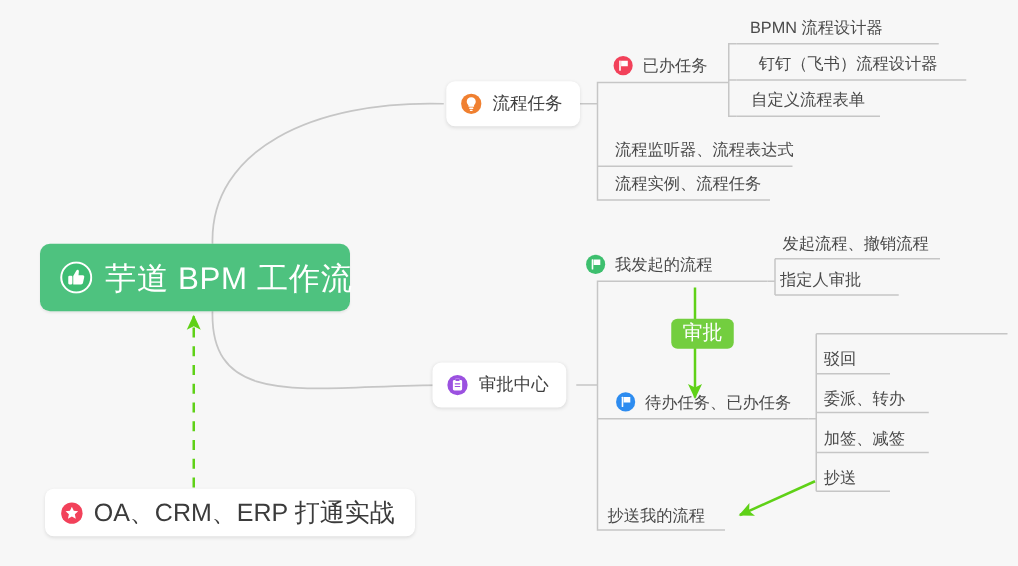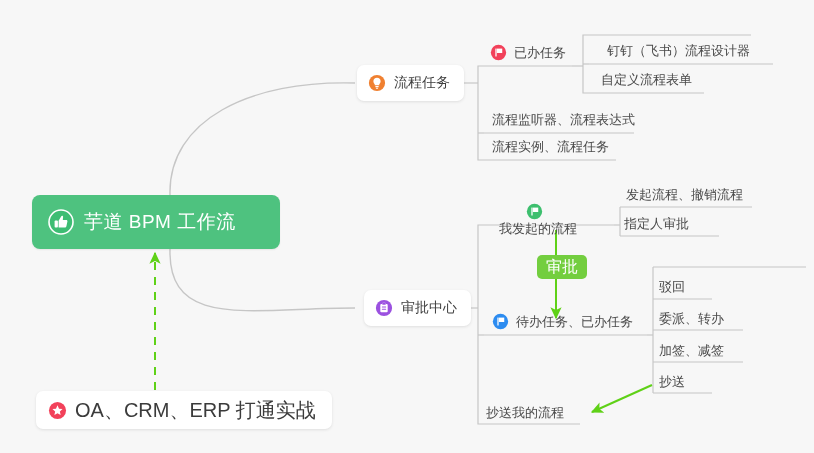--- a/index.html
+++ b/index.html
@@ -41,21 +41,21 @@
     background: #4ec27f;
     border-radius: 8px;
     box-sizing: border-box;
     display: flex;
     align-items: center;
     padding-left: 16px;
     box-shadow: 0 1px 2px rgba(0,0,0,0.07);
   }
   .root-label {
     color: #ffffff;
-    font-size: 19px;
+    font-size: 25px;
     letter-spacing: 0.5px;
     margin-left: 10px;
     white-space: nowrap;
   }
 
   
   .card {
     position: absolute;
     background: #ffffff;
     border-radius: 7px;
@@ -229,50 +229,53 @@
     <span class="ico">
       <svg width="17" height="17" viewBox="0 0 20 20" xmlns="http://www.w3.org/2000/svg">
         <circle cx="10" cy="10" r="9" fill="#f2415a"></circle>
         <rect x="6.3" y="5.2" width="1.5" height="9.6" rx="0.5" fill="#ffffff"></rect>
         <path d="M8.1 5.4 L14.4 5.4 L14.4 10.6 L8.1 10.6 Z" fill="#ffffff"></path>
       </svg>
     </span>
     <span class="t-text">已办任务</span>
   </div>
 
+  <div class="topic" style="left:600px; top:13px;">
+    <span class="t-text">BPMN 流程设计器</span>
+  </div>
   <div class="topic" style="left:607px; top:42px;">
     <span class="t-text">钉钉（飞书）流程设计器</span>
   </div>
   <div class="topic" style="left:601px; top:71px;">
     <span class="t-text">自定义流程表单</span>
   </div>
 
   <div class="topic" style="left:492px; top:111px;">
     <span class="t-text">流程监听器、流程表达式</span>
   </div>
 
   <div class="topic" style="left:492px; top:138px;">
     <span class="t-text">流程实例、流程任务</span>
   </div>
 
-  <div class="card" style="left:364px; top:290px;">
+  <div class="card" style="left:346px; top:290px;">
     <span class="ico">
       <svg width="18" height="18" viewBox="0 0 20 20" xmlns="http://www.w3.org/2000/svg">
         <circle cx="10" cy="10" r="9" fill="#9b51e0"></circle>
         <rect x="5.9" y="5.6" width="8.2" height="9.2" rx="1.2" fill="#ffffff"></rect>
         <rect x="8.1" y="4.2" width="3.8" height="2.3" rx="0.7" fill="#ffffff"></rect>
         <rect x="8.1" y="4.2" width="3.8" height="2.3" rx="0.7" fill="#9b51e0"></rect>
         <rect x="7.5" y="8.4" width="5" height="1.05" rx="0.5" fill="#9b51e0"></rect>
         <rect x="7.5" y="10.8" width="5" height="1.05" rx="0.5" fill="#9b51e0"></rect>
       </svg>
     </span>
     <span class="card-label">审批中心</span>
   </div>
 
-  <div class="topic with-icon" style="left:492px; top:203px;flex-direction:column;">
+  <div class="topic with-icon" style="left:468px; top:203px;">
     <span class="ico">
       <svg width="17" height="17" viewBox="0 0 20 20" xmlns="http://www.w3.org/2000/svg">
         <circle cx="10" cy="10" r="9" fill="#3dbf6e"></circle>
         <rect x="6.3" y="5.2" width="1.5" height="9.6" rx="0.5" fill="#ffffff"></rect>
         <path d="M8.1 5.4 L14.4 5.4 L14.4 10.6 L8.1 10.6 Z" fill="#ffffff"></path>
       </svg>
     </span>
     <span class="t-text">我发起的流程</span>
   </div>
 

